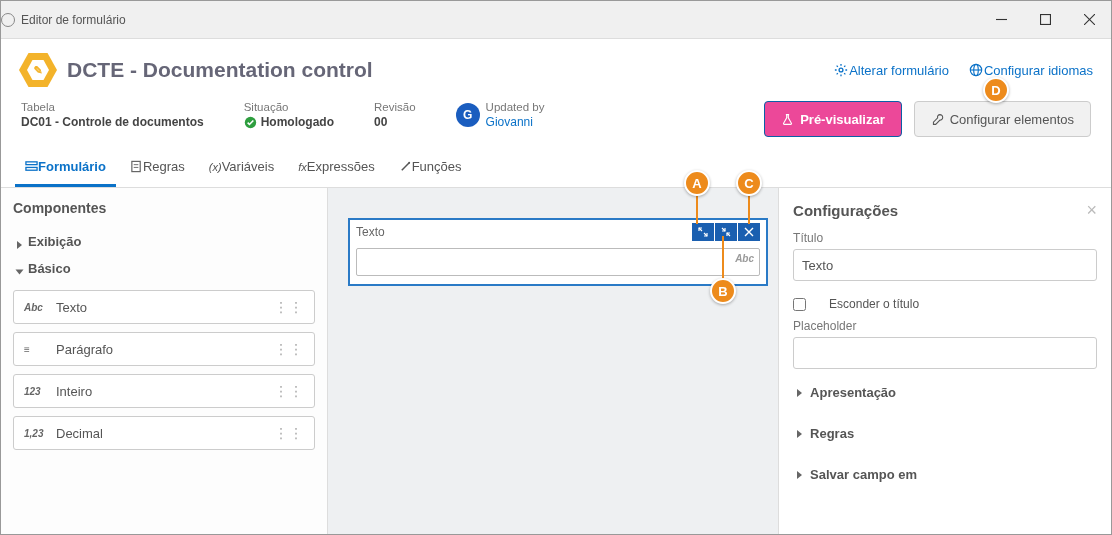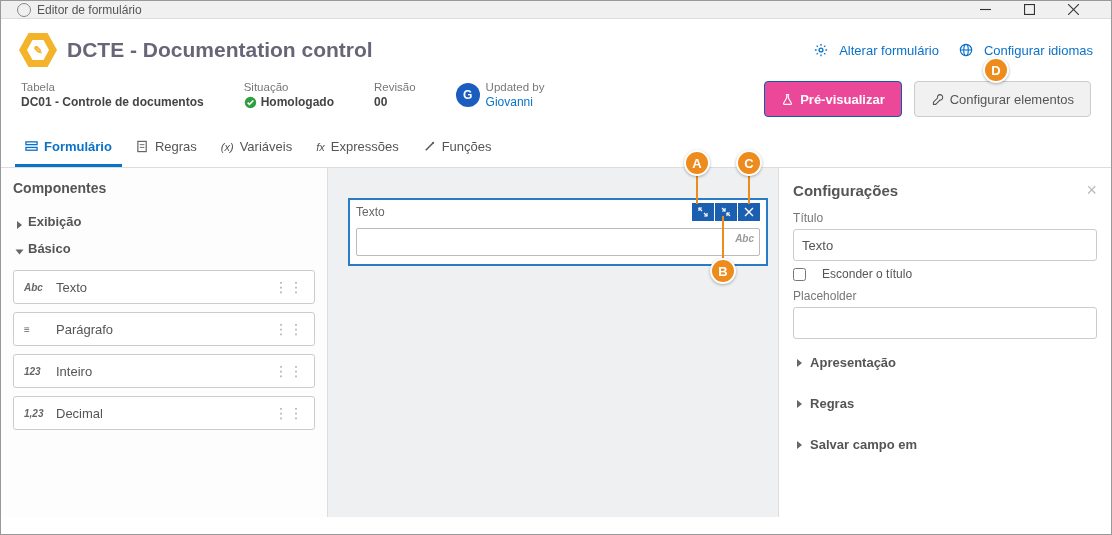--- a/index.html
+++ b/index.html
@@ -1,50 +1,50 @@
 <!DOCTYPE html>
 <html><head>
 <meta charset="utf-8">
 <style>
   * { box-sizing: border-box; margin: 0; padding: 0; font-family: "Segoe UI", Arial, sans-serif; }
   body { background: #fff; width: 1112px; height: 535px; overflow: hidden; border: 1px solid #999; }
 
   
-  .title-bar { height: 18px; background: #f0f0f0; display: flex; align-items: center; padding: 0 16px; font-size: 12px; color: #555; border-bottom: 1px solid #ddd; }
+  .title-bar { height: 38px; background: #f0f0f0; display: flex; align-items: center; padding: 0 0; font-size: 12px; color: #555; border-bottom: 1px solid #ddd; }
   .title-bar .app-icon { width: 14px; height: 14px; border: 1.5px solid #888; border-radius: 50%; margin-right: 6px; position: relative; }
   .title-bar .spacer { flex: 1; }
   .win-btn { width: 44px; height: 30px; display: flex; align-items: center; justify-content: center; font-size: 14px; color: #333; }
   .win-btn svg { width: 11px; height: 11px; }
 
   
   .header { padding: 12px 18px 8px 18px; display: flex; align-items: center; }
   .hex { width: 38px; height: 38px; background: #f3b32a; position: relative; margin-right: 10px; clip-path: polygon(25% 5%, 75% 5%, 100% 50%, 75% 95%, 25% 95%, 0 50%); display: flex; align-items: center; justify-content: center; }
   .hex-inner { width: 22px; height: 22px; background: #fff; clip-path: polygon(25% 5%, 75% 5%, 100% 50%, 75% 95%, 25% 95%, 0 50%); display:flex; align-items:center; justify-content:center; color:#f3b32a; font-size:11px; font-weight:bold;}
   .page-title { font-size: 21px; font-weight: 600; color: #667; }
   .header .spacer { flex: 1; }
-  .link { color: #0b72c8; font-size: 13px; display: inline-flex; align-items: center; gap: 11px; margin-left: 20px; cursor: pointer; }
+  .link { color: #0b72c8; font-size: 13px; display: inline-flex; align-items: center; gap: 1px; margin-left: 20px; cursor: pointer; }
   .link svg { width: 14px; height: 14px; }
 
   
   .meta-row { padding: 4px 20px 14px 20px; display: flex; align-items: flex-start; gap: 40px; }
   .meta-group { display: flex; flex-direction: column; font-size: 12px; }
   .meta-label { color: #777; font-size: 11.5px; }
   .meta-value { color: #444; font-weight: 600; margin-top: 2px; display:flex; align-items:center; gap:4px;}
   .meta-value.link-v { color: #0b72c8; font-weight: 400; }
   .avatar { width: 24px; height: 24px; border-radius: 50%; background: #1a5dbf; color: #fff; font-size: 12px; font-weight: 600; display: flex; align-items: center; justify-content: center; margin-right: 6px; }
   .meta-updated { display: flex; align-items: center; }
   .btn { height: 36px; padding: 0 16px; border-radius: 4px; font-size: 13px; display: inline-flex; align-items: center; gap: 6px; cursor: pointer; }
   .btn-primary { background: #ec4899; color: #fff; border: 1px solid #0b5fa6; font-weight:600;}
   .btn-default { background: #f1f1f1; color: #555; border: 1px solid #ccc; }
   .btn svg { width: 13px; height: 13px; }
   .meta-actions { margin-left: auto; display: flex; gap: 12px; align-items: center; position: relative; }
 
   
   .tabs { display: flex; gap: 4px; padding: 0 14px; border-bottom: 1px solid #ddd; }
-  .tab { padding: 8px 10px 10px 10px; font-size: 13px; color: #555; display: inline-flex; align-items: center; gap: 6px; cursor: pointer; border-bottom: 3px solid transparent; }
+  .tab { padding: 8px 10px 10px 10px; font-size: 13px; color: #555; display: inline-flex; align-items: center; cursor: pointer; border-bottom: 3px solid transparent; }
   .tab.active { color: #0b72c8; border-bottom-color: #0b72c8; font-weight:600;}
   .tab svg { width: 13px; height: 13px; }
   .tab-ico { font-style: italic; font-size:11px; }
 
   
   .body { display: flex; height: calc(100% - 30px - 64px - 50px - 40px); }
 
   
   .sidebar { width: 344px; border-right: 1px solid #ddd; background: #fdfdfd; padding: 12px 12px; overflow-y: auto; }
   .sidebar h3 { font-size: 14px; font-weight: 600; color: #555; margin-bottom: 12px; }
@@ -67,21 +67,21 @@
   .block-input { width: 100%; height: 28px; border: 1px solid #bbb; border-radius: 2px; padding: 0 28px 0 6px; font-size: 12px; }
   .block-input-ico { position: absolute; right: 12px; top: 9px; font-size: 10px; font-style: italic; color: #999; font-weight:bold;}
 
   
   .right-panel { width: 350px; background: #fff; border-left: 1px solid #ddd; padding: 12px 14px; }
   .right-panel .panel-header { display: flex; align-items: center; margin-bottom: 10px; }
   .right-panel h3 { font-size: 15px; font-weight: 600; color: #555; }
   .right-panel .close { margin-left: auto; color: #bbb; font-size: 18px; cursor: pointer; }
   .field-label { font-size: 12px; color: #777; margin: 8px 0 4px 0; display: block; }
   .field-input { width: 100%; height: 32px; border: 1px solid #ccc; border-radius: 3px; padding: 0 8px; font-size: 13px; color: #555; }
-  .checkbox-row { display: flex; align-items: center; gap: 16px; margin-top: 6px; font-size: 12px; color: #555; }
+  .checkbox-row { display: flex; align-items: center; gap: 23px; margin-top: 16px; font-size: 12px; color: #555; }
   .checkbox-row input { width: 13px; height: 13px; }
   .accordion { font-size: 13px; font-weight: 600; color: #555; display: flex; align-items: center; gap: 8px; padding: 10px 4px; cursor: pointer; margin-top:6px;}
   .accordion .caret2 { width: 0; height: 0; border-left: 5px solid #666; border-top: 4px solid transparent; border-bottom: 4px solid transparent; }
 
   
   .bubble { position: absolute; width: 26px; height: 26px; border-radius: 50%; background: #ed8b1c; border: 2px solid #fff; color: #fff; font-weight: bold; font-size: 13px; display: flex; align-items: center; justify-content: center; box-shadow: 0 1px 3px rgba(0,0,0,.3); z-index: 20; }
   .bubble-line { position: absolute; background: #ed8b1c; z-index: 19; width: 2px; }
 </style>
 </head>
 <body>

